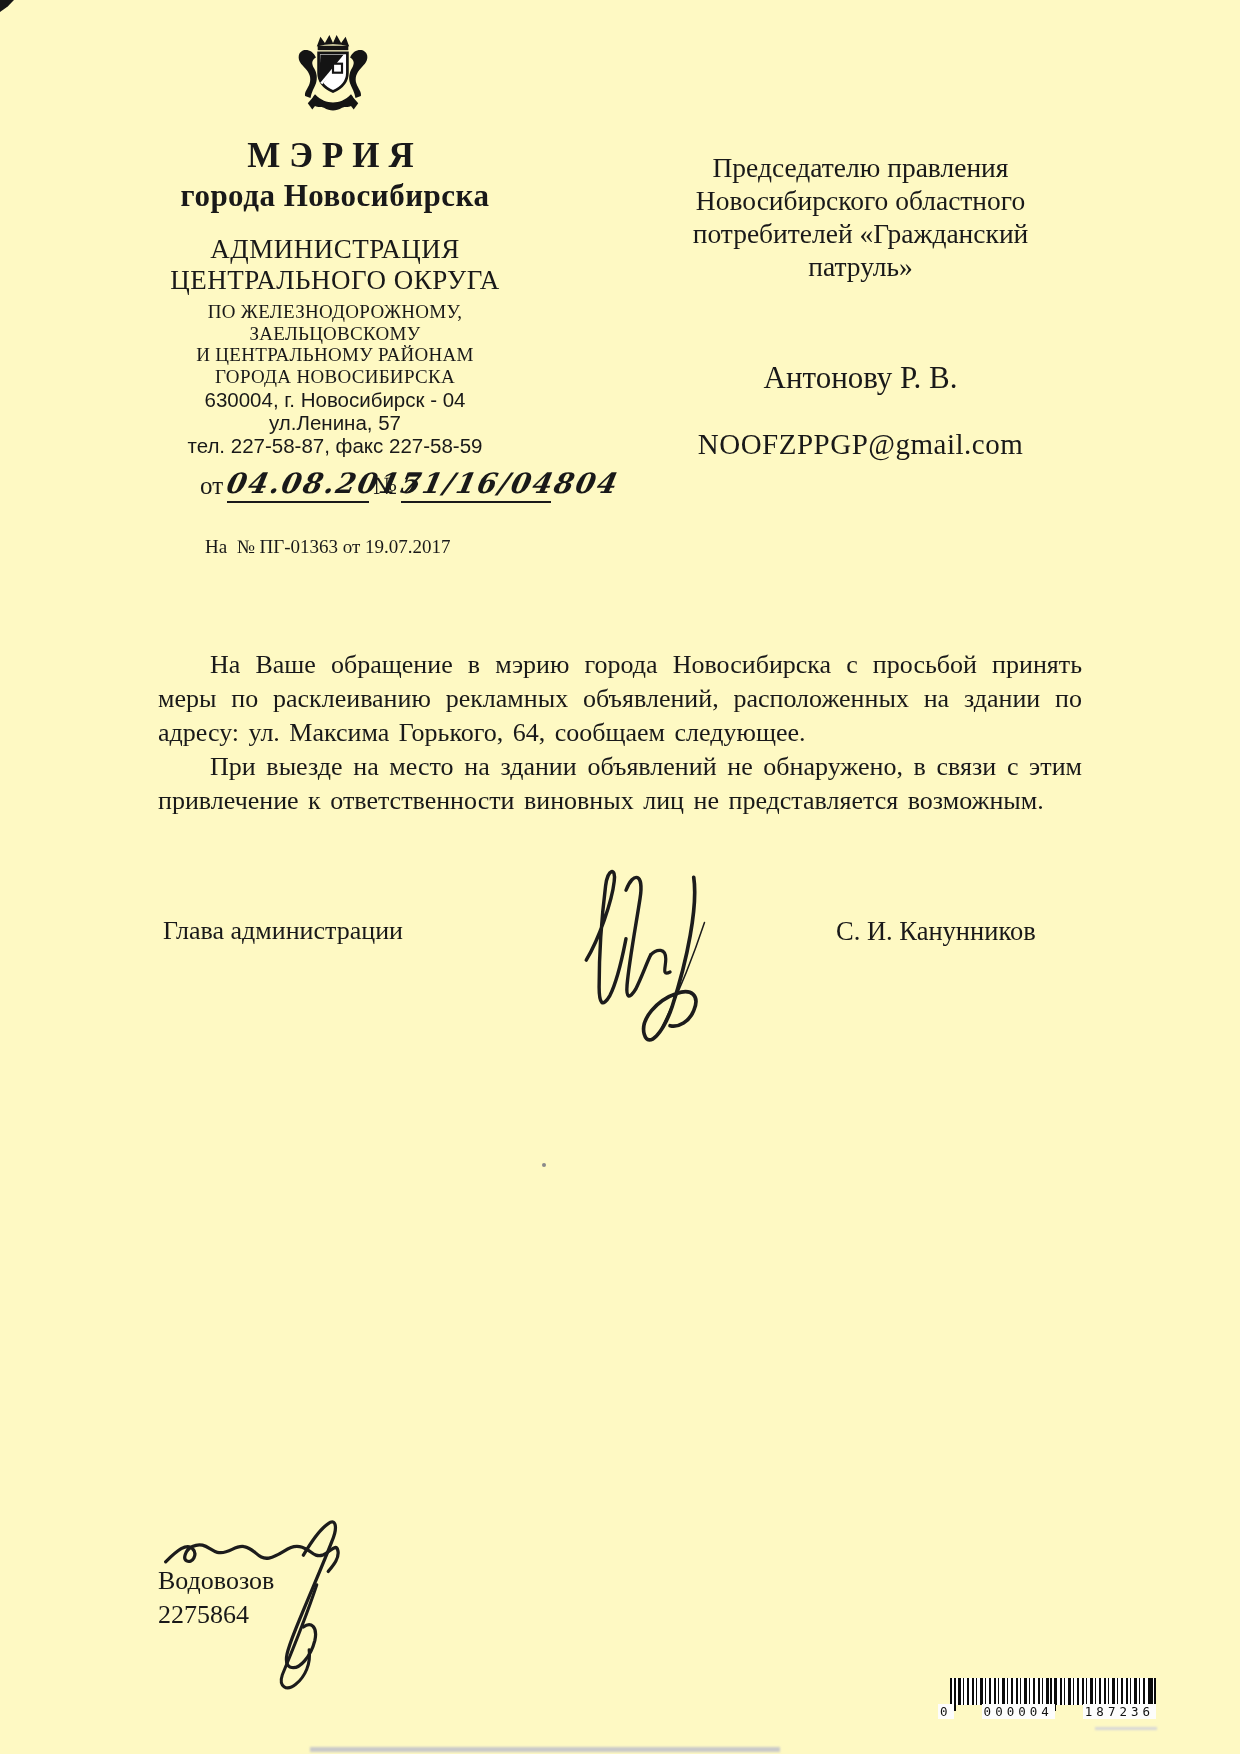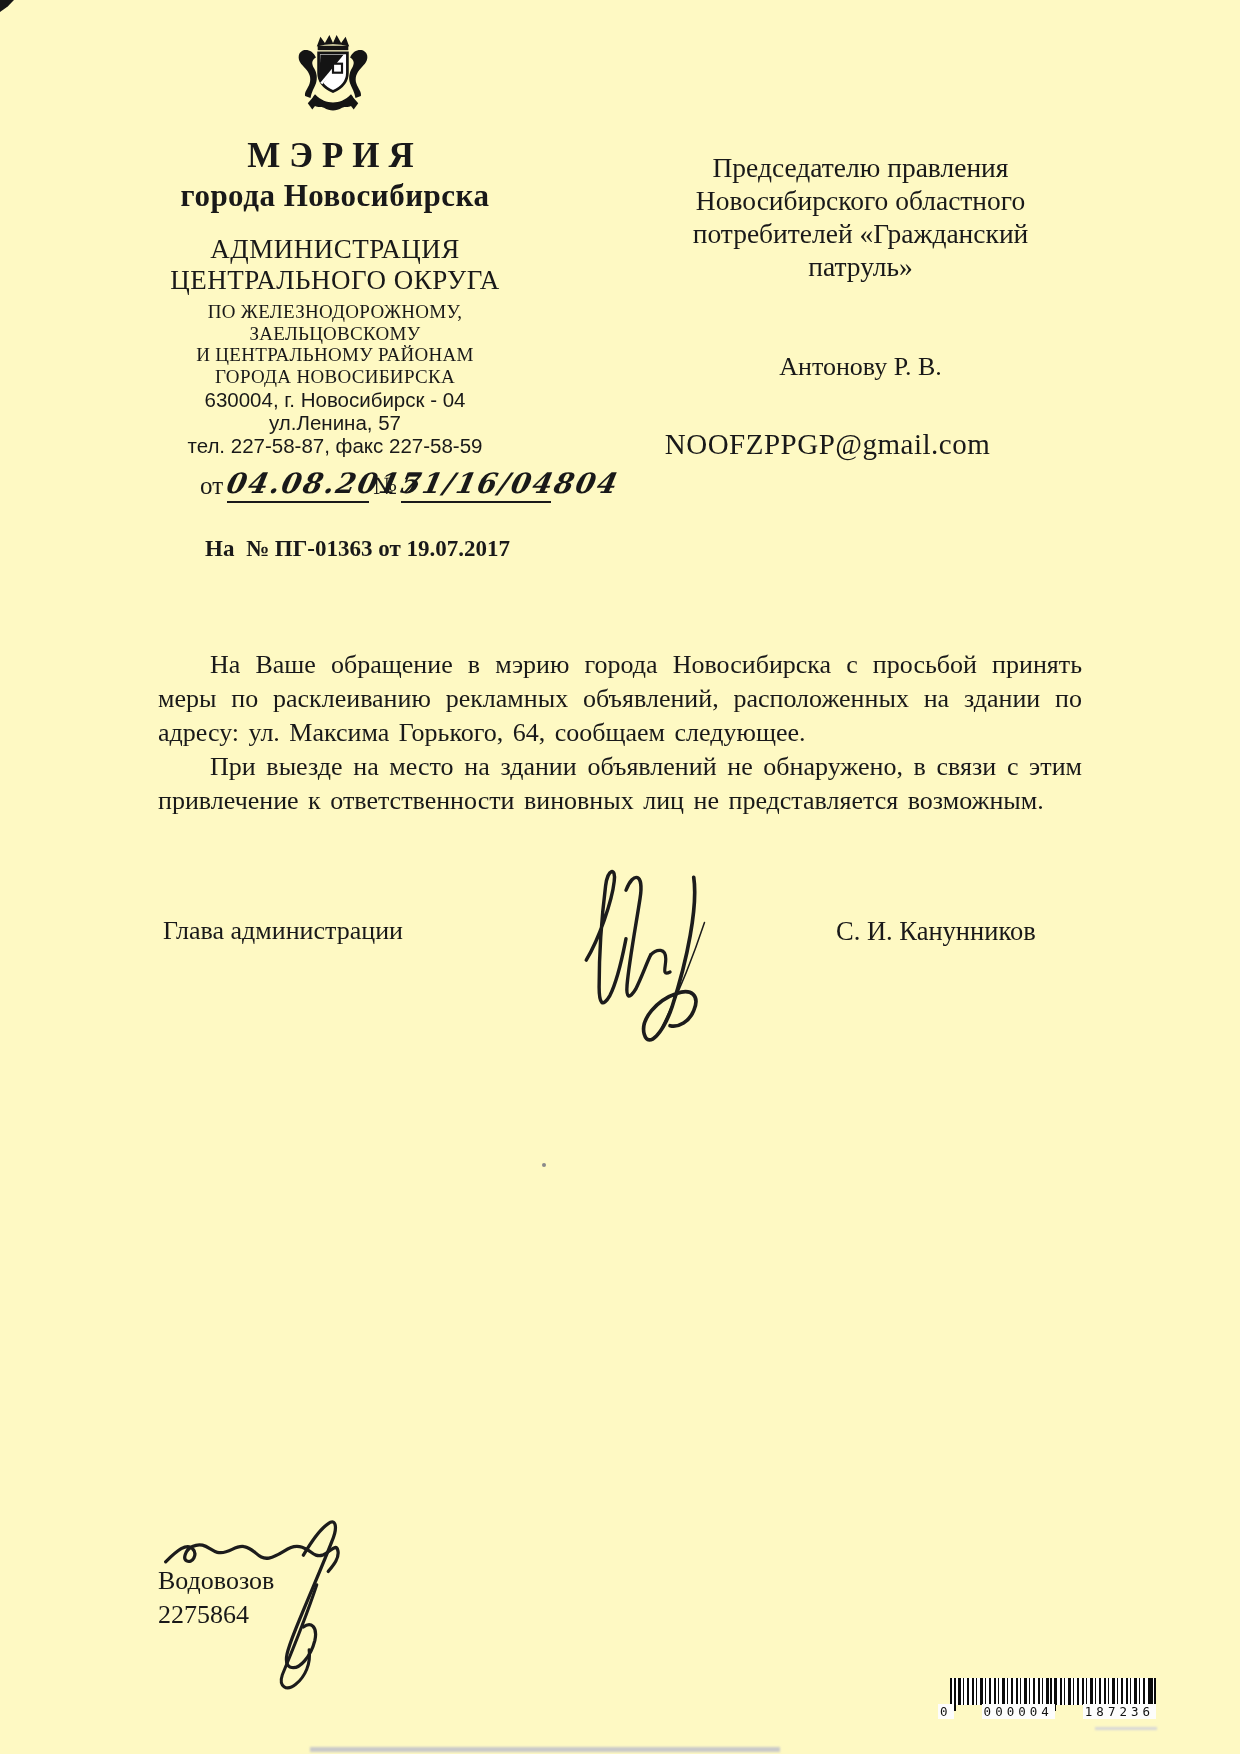--- a/index.html
+++ b/index.html
@@ -35,27 +35,27 @@
   }
   .u-date{width:142px;}
   .u-num{width:150px;}
   .hand{
     display:inline-block;
     font-family:"DejaVu Serif",serif;
     font-style:italic;font-weight:bold;
     font-size:28px;letter-spacing:2px;
     transform:skewX(-12deg) translateY(-1px);
   }
-  .reply-line{left:205px;top:536px;font-size:23px;white-space:pre;font-weight:bold;}
+  .reply-line{left:205px;top:536px;font-size:19px;white-space:pre;}
 
   
   .recipient{left:628px;top:151px;width:465px;text-align:center;
              font-size:27.5px;line-height:33px;}
-  .recip-name{left:628px;top:352px;width:465px;text-align:center;font-size:26px;}
-  .recip-email{left:595px;top:428px;width:465px;text-align:center;
+  .recip-name{left:628px;top:360px;width:465px;text-align:center;font-size:31px;}
+  .recip-email{left:628px;top:428px;width:465px;text-align:center;
                font-size:29px;letter-spacing:.5px;}
 
   
   .body-text{left:158px;top:648px;width:924px;font-size:26px;line-height:34px;
              text-align:justify;word-spacing:3px;}
   .body-text p{margin:0;text-indent:52px;}
 
   
   .sign-title{left:163px;top:916px;font-size:26px;}
   .sign-name{left:836px;top:916px;width:215px;font-size:26.5px;}

